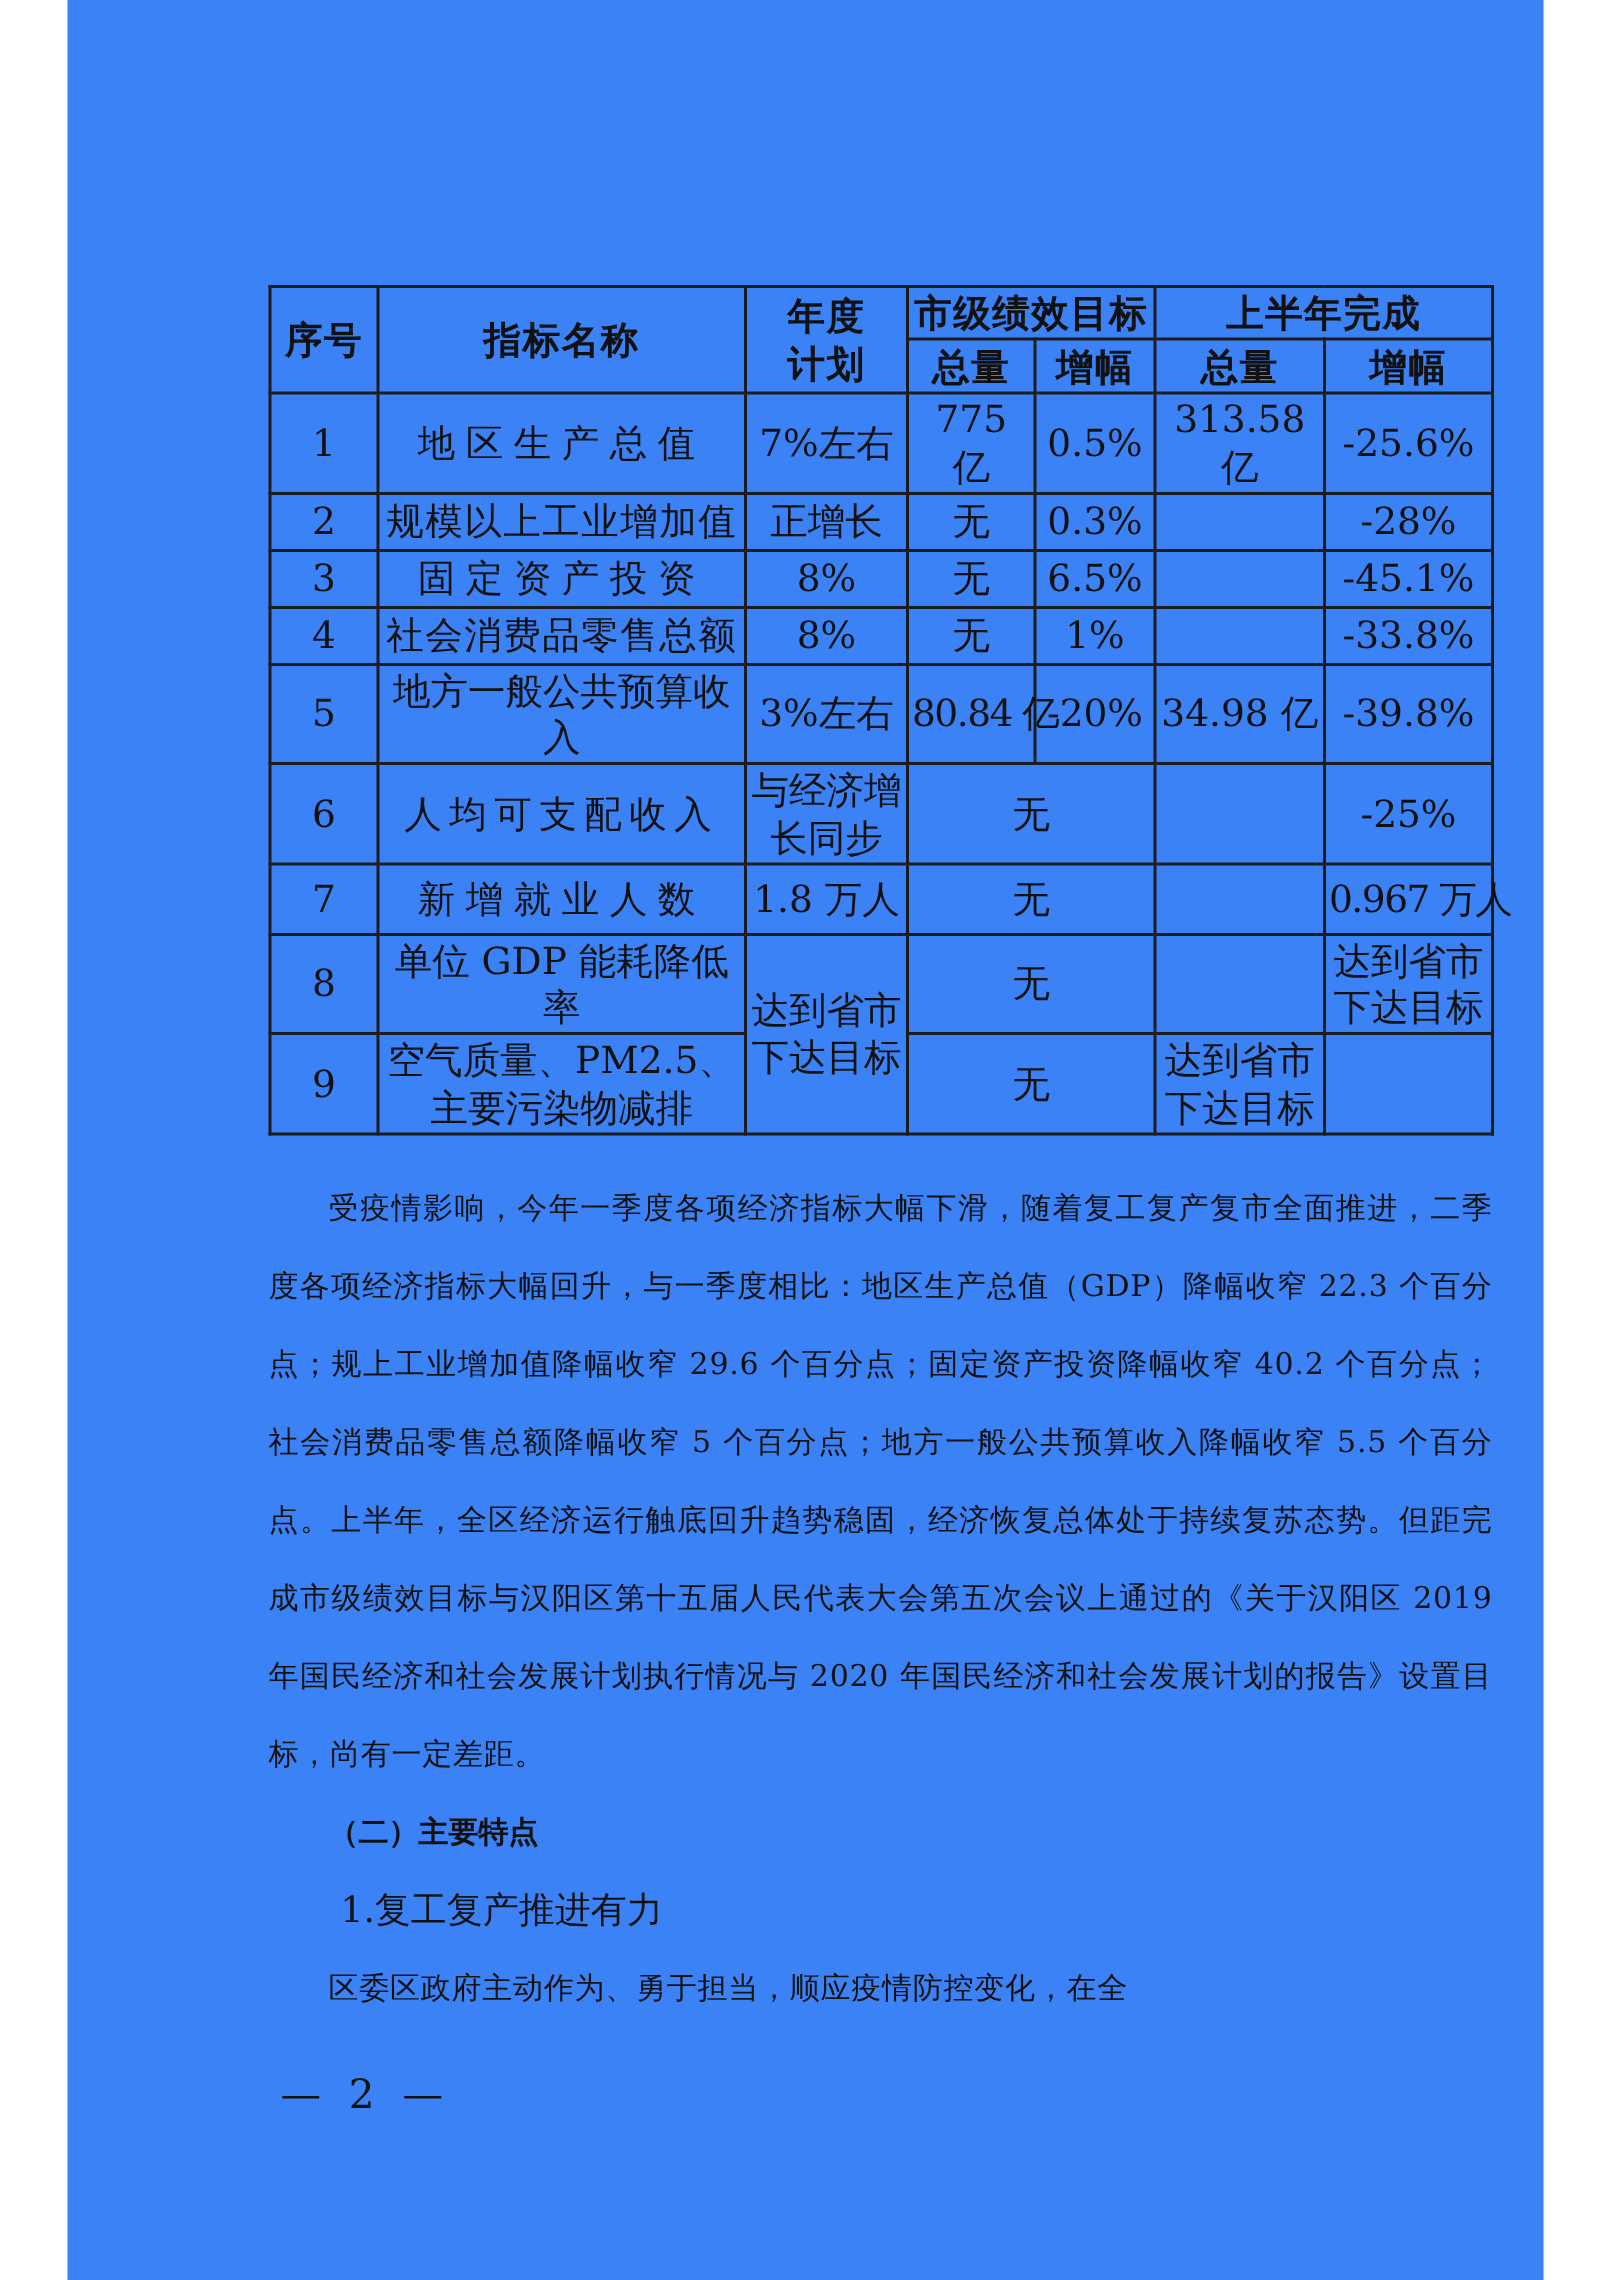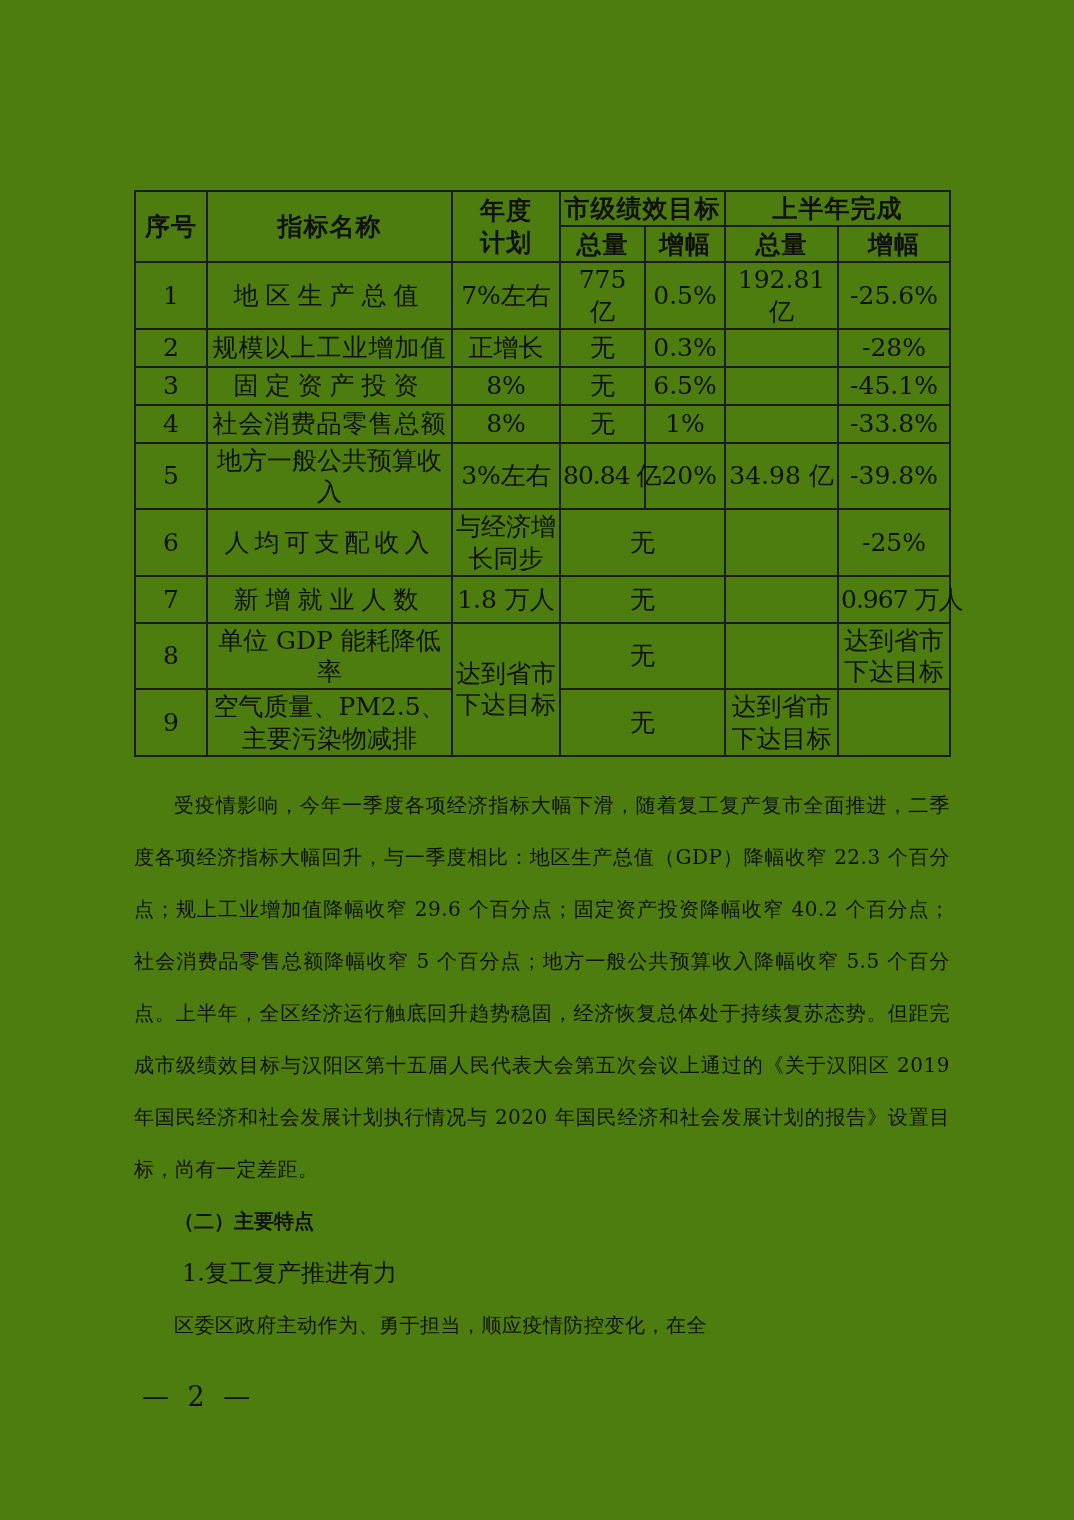--- a/index.html
+++ b/index.html
@@ -1,20 +1,20 @@
 <!DOCTYPE html>
 <html><head>
 <meta charset="utf-8">
 <style>
   html, body { margin: 0; padding: 0; background: #ffffff; }
   .page {
     position: relative;
-    width: 1074px;
+    width: 984px;
     height: 1520px;
-    background: #4d7c0f;
+    background: #3b82f6;
     color: #111111;
     font-family: "DejaVu Serif", "Liberation Serif", serif;
     overflow: hidden;
     margin: 0 auto;
   }
   .content {
     position: absolute;
     left: 134px;
     top: 190px;
     width: 816px;
@@ -120,21 +120,21 @@
           <td class="hc">总量</td>
           <td class="hc">增幅</td>
         </tr>
 
         <tr class="r1">
           <td>1</td>
           <td class="c-name sp6">地区生产总值</td>
           <td>7%左右</td>
           <td>775 亿</td>
           <td>0.5%</td>
-          <td>192.81 亿</td>
+          <td>313.58 亿</td>
           <td>-25.6%</td>
         </tr>
 
         <tr class="r2">
           <td>2</td>
           <td class="c-name sp2">规模以上工业增加值</td>
           <td>正增长</td>
           <td>无</td>
           <td>0.3%</td>
           <td></td>

